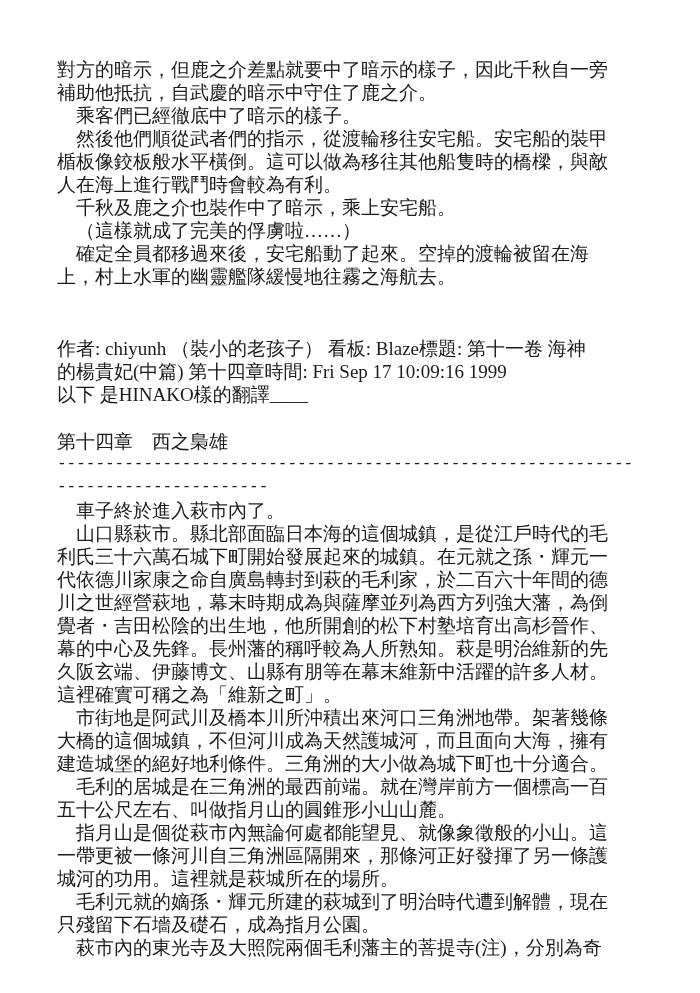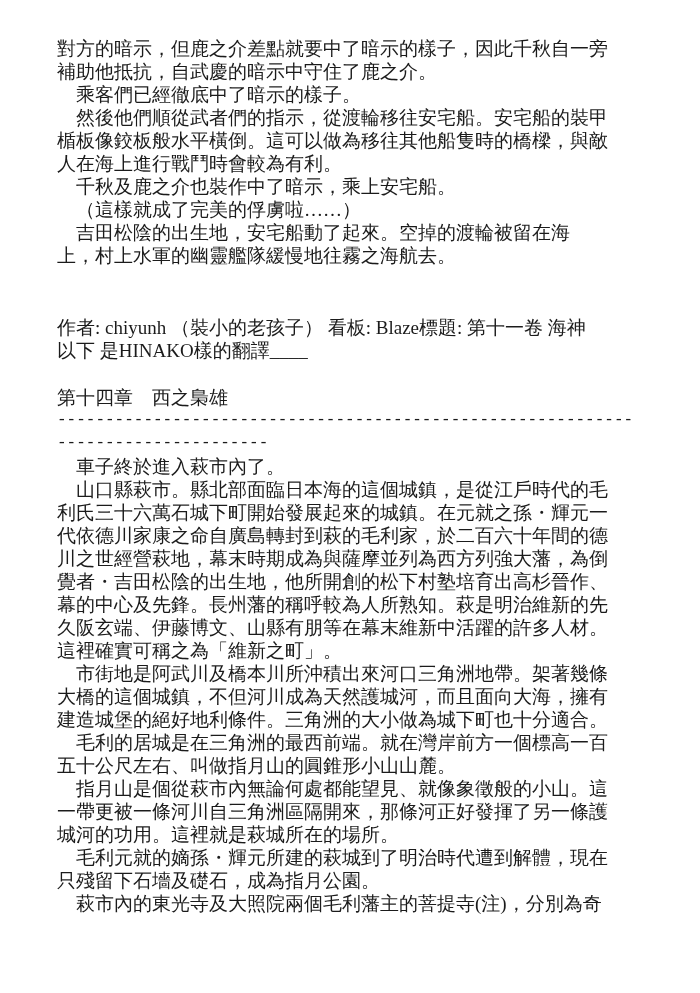--- a/index.html
+++ b/index.html
@@ -9,21 +9,21 @@
   }
   body {
     width: 700px;
     height: 993px;
     overflow: hidden;
   }
   .page {
     box-sizing: border-box;
     width: 700px;
     height: 993px;
-    padding: 37px 45px 0 57px;
+    padding: 58px 45px 0 57px;
     font-family: "Liberation Serif", "DejaVu Serif", serif;
     font-size: 19px;
     line-height: 23px;
     color: #1b1b1b;
   }
   .block { margin: 0; }
   .line {
     white-space: pre;
     height: 23px;
     overflow: visible;
@@ -43,26 +43,27 @@
 
   <div class="block">
     <div class="line">對方的暗示，但鹿之介差點就要中了暗示的樣子，因此千秋自一旁</div>
     <div class="line">補助他抵抗，自武慶的暗示中守住了鹿之介。</div>
     <div class="line">　乘客們已經徹底中了暗示的樣子。</div>
     <div class="line">　然後他們順從武者們的指示，從渡輪移往安宅船。安宅船的裝甲</div>
     <div class="line">楯板像鉸板般水平橫倒。這可以做為移往其他船隻時的橋樑，與敵</div>
     <div class="line">人在海上進行戰鬥時會較為有利。</div>
     <div class="line">　千秋及鹿之介也裝作中了暗示，乘上安宅船。</div>
     <div class="line">　（這樣就成了完美的俘虜啦……）</div>
-    <div class="line">　吉田松陰的出生地，安宅船動了起來。空掉的渡輪被留在海</div>
+    <div class="line">　確定全員都移過來後，安宅船動了起來。空掉的渡輪被留在海</div>
     <div class="line">上，村上水軍的幽靈艦隊緩慢地往霧之海航去。</div>
   </div>
 
   <div class="block header-block">
     <div class="line">作者: chiyunh （裝小的老孩子） 看板: Blaze標題: 第十一卷 海神</div>
+    <div class="line">的楊貴妃(中篇) 第十四章時間: Fri Sep 17 10:09:16 1999</div>
     <div class="line">以下 是HINAKO樣的翻譯____</div>
   </div>
 
   <div class="block chapter-block">
     <div class="line">第十四章　西之梟雄</div>
     <div class="line divider">------------------------------------------------------------</div>
     <div class="line divider">----------------------</div>
   </div>
 
   <div class="block">

